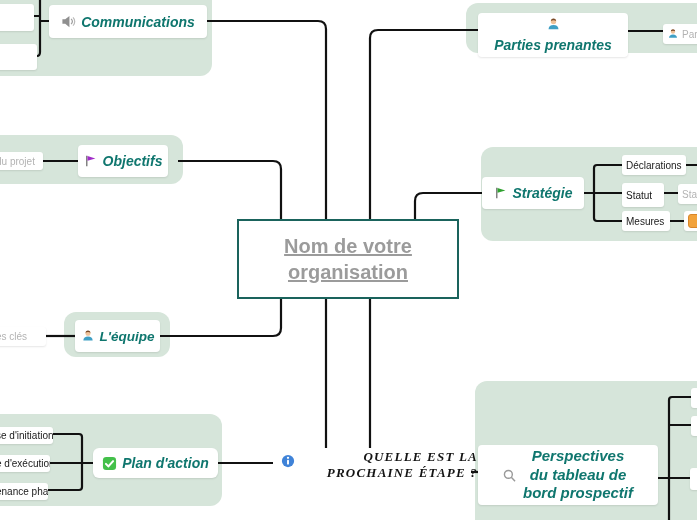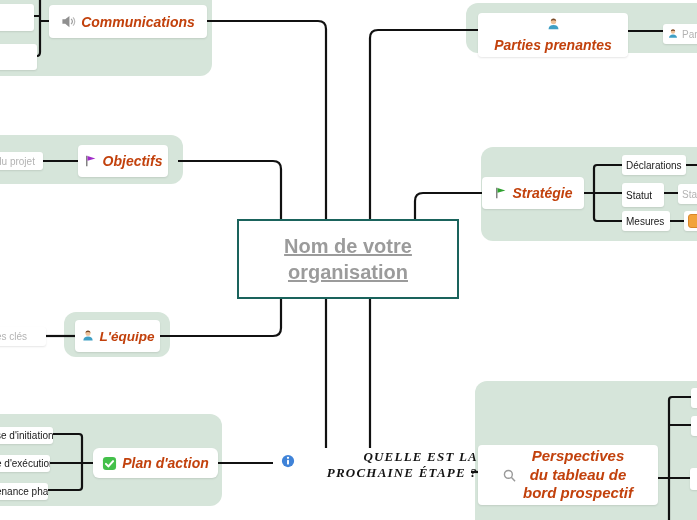--- a/index.html
+++ b/index.html
@@ -8,21 +8,21 @@
     background:#ffffff;font-family:"Liberation Sans",sans-serif;
   }
   .boundary{position:absolute;background:#d6e5da;border-radius:12px;z-index:0;}
   #connectors{position:absolute;left:0;top:0;z-index:1;}
   .node,.child-node,.blank-node{
     position:absolute;background:#ffffff;z-index:2;box-sizing:border-box;
     display:flex;align-items:center;box-shadow:0 1px 2px rgba(0,0,0,0.10);
   }
   .node{
     border-radius:4px;gap:5px;padding:0 7px;justify-content:center;
-    font-weight:bold;font-style:italic;font-size:14px;color:#c2410c;white-space:nowrap;
+    font-weight:bold;font-style:italic;font-size:14px;color:#0f766e;white-space:nowrap;
   }
   .child-node{
     border-radius:3px;padding:0 4px;font-size:10px;color:#1a1a1a;white-space:nowrap;
     overflow:hidden;
   }
   .blank-node{border-radius:3px;}
   .cut-left{direction:rtl;justify-content:flex-end;}
   .gray{color:#b3b3b3;}
   .icon{flex:0 0 auto;display:inline-flex;}
   

